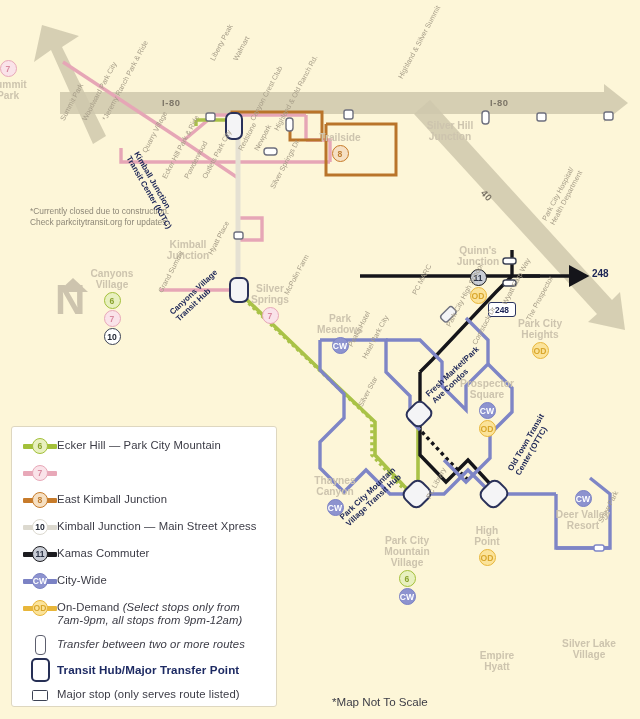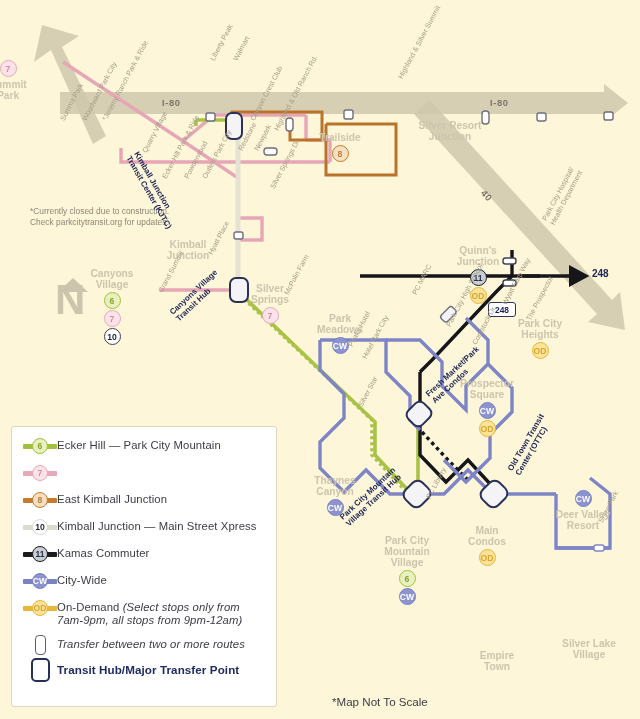--- a/index.html
+++ b/index.html
@@ -204,21 +204,21 @@
       <div class="mt" style="left: 340px; top: 132px; width: 70px; margin-left: -35px;">
         <div class="place">
           <div>Trailside</div>
         </div>
         <div style="display: flex; flex-direction: column; align-items: center; gap: 1px; margin-top: 2px;">
           <div style="width: 17px; height: 17px; border-radius: 50%; display: flex; align-items: center; justify-content: center; font-size: 8.6px; font-weight: bold; box-sizing: border-box; background: rgb(246, 224, 195); border: 1.8px solid rgb(199, 123, 42); color: rgb(192, 127, 53);">8</div>
         </div>
       </div>
       <div class="mt" style="left: 450px; top: 120px; width: 70px; margin-left: -35px;">
         <div class="place">
-          <div>Silver Resort</div>
+          <div>Silver Hill</div>
           <div>Junction</div>
         </div>
       </div>
       <div class="mt" style="left: 188px; top: 228px; width: 70px; margin-left: -35px; margin-top: 11px;">
         <div class="place">
           <div>Kimball</div>
           <div>Junction</div>
         </div>
       </div>
       <div class="mt" style="left: 270px; top: 235px; width: 70px; margin-left: -35px; margin-top: 48px;">
@@ -294,40 +294,40 @@
           <div>Mountain</div>
           <div>Village</div>
         </div>
         <div style="display: flex; flex-direction: column; align-items: center; gap: 1px; margin-top: 2px;">
           <div style="width: 17px; height: 17px; border-radius: 50%; display: flex; align-items: center; justify-content: center; font-size: 8.6px; font-weight: bold; box-sizing: border-box; background: rgb(232, 240, 191); border: 1.8px solid rgb(163, 192, 58); color: rgb(138, 163, 46);">6</div>
           <div style="width: 17px; height: 17px; border-radius: 50%; display: flex; align-items: center; justify-content: center; font-size: 8.6px; font-weight: bold; box-sizing: border-box; background: rgb(141, 147, 207); border: 1.8px solid rgb(123, 130, 196); color: rgb(255, 255, 255);">CW</div>
         </div>
       </div>
       <div class="mt" style="left: 487px; top: 525px; width: 70px; margin-left: -35px;">
         <div class="place">
-          <div>Main</div>
-          <div>Condos</div>
+          <div>High</div>
+          <div>Point</div>
         </div>
         <div style="display: flex; flex-direction: column; align-items: center; gap: 1px; margin-top: 2px;">
           <div style="width: 17px; height: 17px; border-radius: 50%; display: flex; align-items: center; justify-content: center; font-size: 8.6px; font-weight: bold; box-sizing: border-box; background: rgb(251, 227, 154); border: 1.8px solid rgb(232, 182, 58); color: rgb(217, 167, 46);">OD</div>
         </div>
       </div>
       <div class="mt" style="left: 583px; top: 490px; width: 70px; margin-left: -35px;">
         <div style="display: flex; justify-content: center; gap: 2px; margin-bottom: 2px;">
           <div style="width: 17px; height: 17px; border-radius: 50%; display: flex; align-items: center; justify-content: center; font-size: 8.6px; font-weight: bold; box-sizing: border-box; background: rgb(141, 147, 207); border: 1.8px solid rgb(123, 130, 196); color: rgb(255, 255, 255);">CW</div>
         </div>
         <div class="place">
           <div>Deer Valley</div>
           <div>Resort</div>
         </div>
       </div>
       <div class="mt" style="left: 497px; top: 650px; width: 70px; margin-left: -35px;">
         <div class="place">
           <div>Empire</div>
-          <div>Town</div>
+          <div>Hyatt</div>
         </div>
       </div>
       <div class="mt" style="left: 589px; top: 638px; width: 70px; margin-left: -35px;">
         <div class="place">
           <div>Silver Lake</div>
           <div>Village</div>
         </div>
       </div>
     </div>
 
@@ -500,16 +500,22 @@
             <div class="sym-transfer"></div>
           </div>
           <div class="legend-text" style="font-style: italic;">Transfer between two or more routes</div>
         </div>
         <div class="legend-row" style="margin-bottom: 7px;">
           <div class="legend-sym">
             <div class="sym-hub"></div>
           </div>
           <div class="legend-text bold">Transit Hub/Major Transfer Point</div>
         </div>
+        <div class="legend-row" style="margin-bottom: 7px;">
+          <div class="legend-sym">
+            <div class="sym-major"></div>
+          </div>
+          <div class="legend-text">Major stop (only serves route listed)</div>
+        </div>
       </div>
 </div>
 
 </div>
 
 </body></html>

